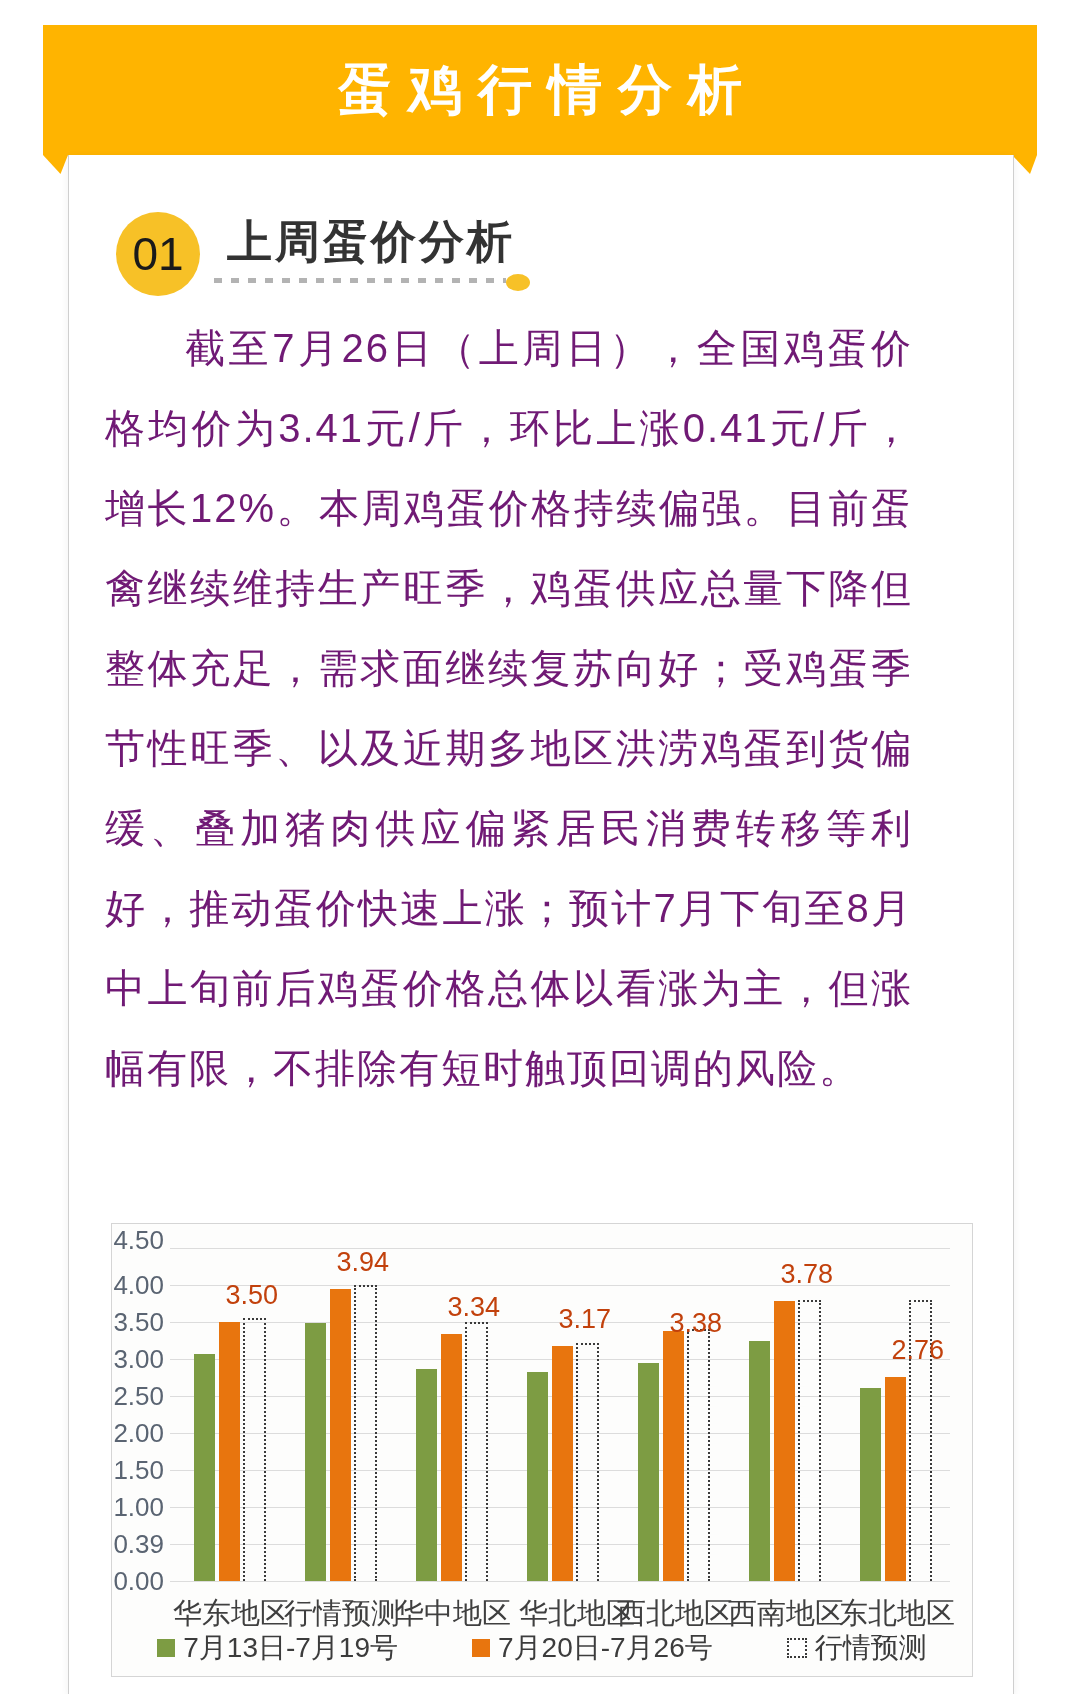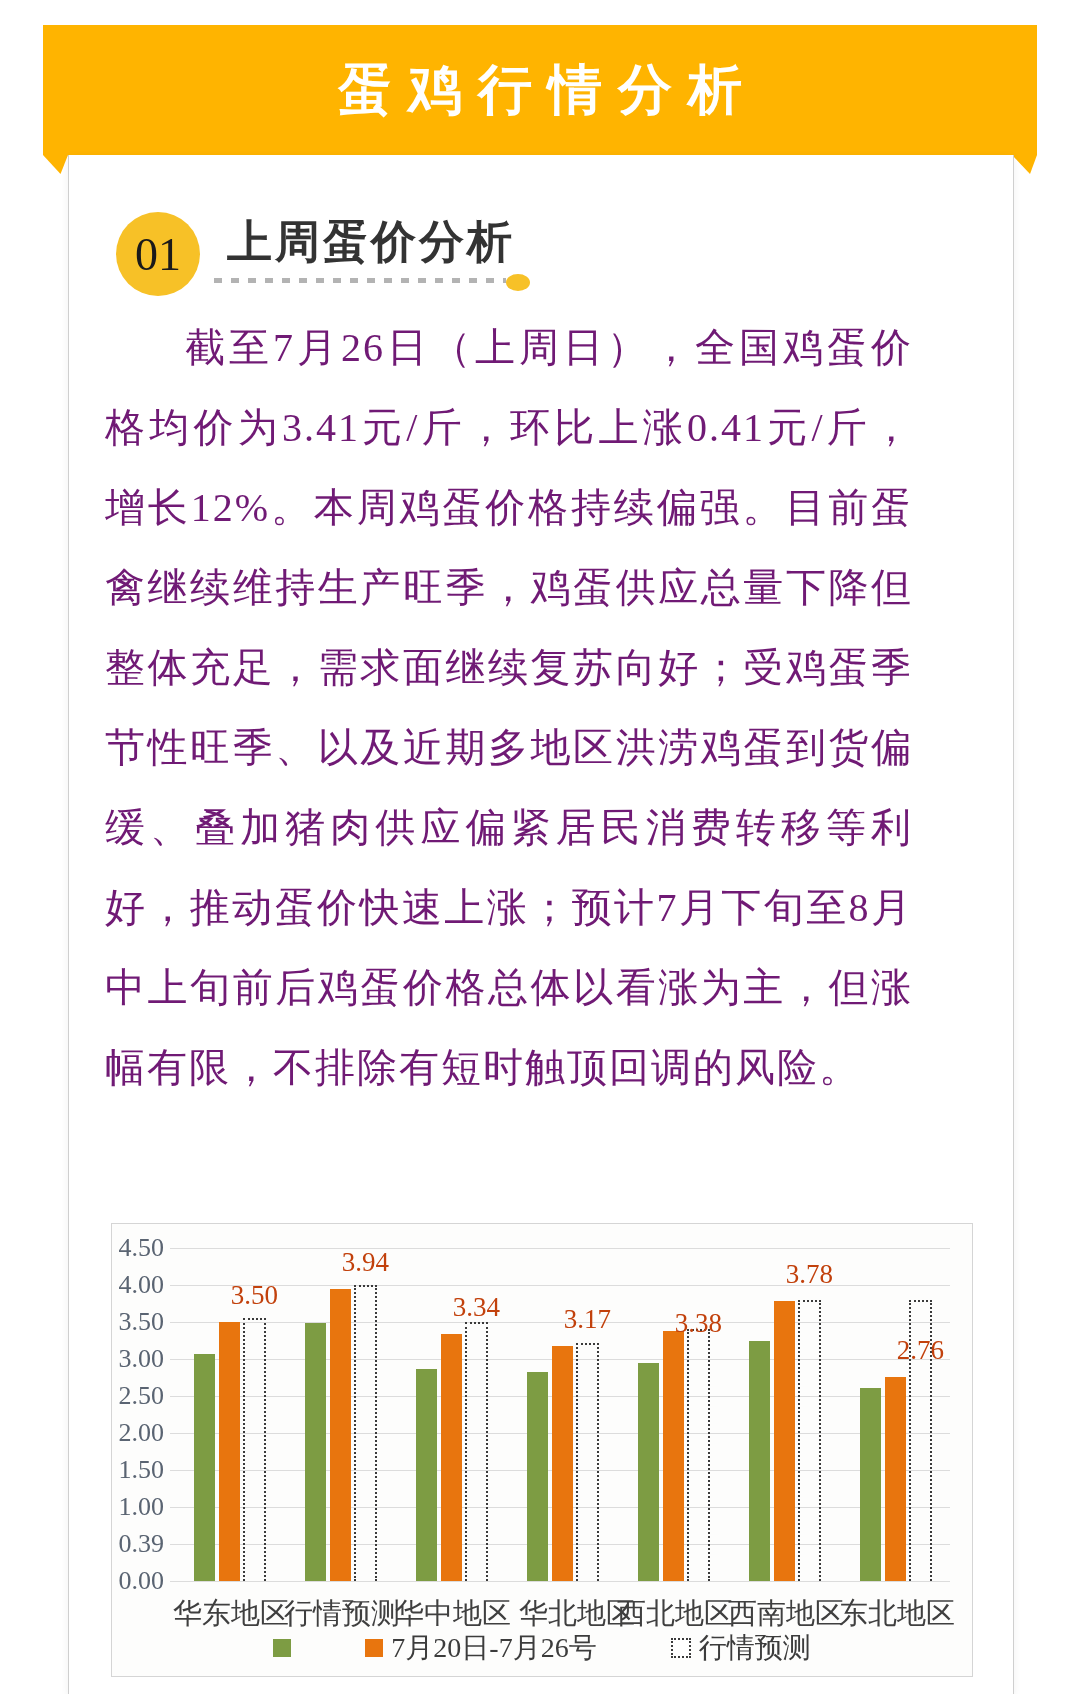--- a/index.html
+++ b/index.html
@@ -1,21 +1,21 @@
 <!DOCTYPE html>
 <html><head>
 <meta charset="utf-8">
 <style>
   * { margin: 0; padding: 0; box-sizing: border-box; }
   html, body { background: #ffffff; }
   body {
     font-family: "Liberation Sans", "DejaVu Sans", sans-serif;
     width: 1080px; height: 1694px; position: relative; overflow: hidden;
   }
-  .stage { position: absolute; left: 0; top: 0; width: 1080px; height: 1694px; font-family: Liberation Serif, serif; }
+  .stage { position: absolute; left: 0; top: 0; width: 1080px; height: 1694px; }
 
   
   .banner {
     position: absolute; left: 43px; top: 25px; width: 994px; height: 130px;
     background: #FFB400; display: flex; align-items: center; justify-content: center;
   }
   .banner-title {
     color: #ffffff; font-size: 54px; font-weight: bold; letter-spacing: 16px;
     text-indent: 16px; white-space: nowrap;
   }
@@ -123,21 +123,21 @@
         <div class="ytick" style="top: 196px;">2.00</div>
         <div class="gridline" style="top: 172px;"></div>
         <div class="ytick" style="top: 159px;">2.50</div>
         <div class="gridline" style="top: 135px;"></div>
         <div class="ytick" style="top: 122px;">3.00</div>
         <div class="gridline" style="top: 98px;"></div>
         <div class="ytick" style="top: 85px;">3.50</div>
         <div class="gridline" style="top: 61px;"></div>
         <div class="ytick" style="top: 48px;">4.00</div>
         <div class="gridline" style="top: 24px;"></div>
-        <div class="ytick" style="top: 11px; text-align: right;">4.50</div>
+        <div class="ytick" style="top: 3px; text-align: right;">4.50</div>
         <div class="bar" style="left: 82px; top: 129.82px; height: 227.18px; background: rgb(125, 156, 67);"></div>
         <div class="bar" style="left: 107px; top: 98px; height: 259px; background: rgb(232, 117, 14);"></div>
         <div class="bar-forecast" style="left: 131px; top: 94.3px; height: 262.7px;"></div>
         <div class="bar-label" style="left: 76px; top: 56px;">3.50</div>
         <div class="xlabel" style="left: 61px;">华东地区</div>
         <div class="bar" style="left: 193px; top: 98.74px; height: 258.26px; background: rgb(125, 156, 67);"></div>
         <div class="bar" style="left: 218px; top: 65.44px; height: 291.56px; background: rgb(232, 117, 14);"></div>
         <div class="bar-forecast" style="left: 242px; top: 61px; height: 296px;"></div>
         <div class="bar-label" style="left: 187px; top: 23.44px;">3.94</div>
         <div class="xlabel" style="left: 172px;">行情预测</div>
@@ -162,20 +162,21 @@
         <div class="bar-label" style="left: 631px; top: 35.28px;">3.78</div>
         <div class="xlabel" style="left: 616px;">西南地区</div>
         <div class="bar" style="left: 748px; top: 163.86px; height: 193.14px; background: rgb(125, 156, 67);"></div>
         <div class="bar" style="left: 773px; top: 152.76px; height: 204.24px; background: rgb(232, 117, 14);"></div>
         <div class="bar-forecast" style="left: 797px; top: 75.8px; height: 281.2px;"></div>
         <div class="bar-label" style="left: 742px; top: 110.76px;">2.76</div>
         <div class="xlabel" style="left: 727px;">东北地区</div>
         <div class="legend">
           <div class="legend-item">
             <span class="legend-swatch" style="background: rgb(125, 156, 67);"></span>
+            <span>7月13日-7月19号</span>
           </div>
           <div class="legend-item">
             <span class="legend-swatch" style="background: rgb(232, 117, 14);"></span>
             <span>7月20日-7月26号</span>
           </div>
           <div class="legend-item">
             <span class="legend-swatch dotted"></span>
             <span>行情预测</span>
           </div>
         </div>

